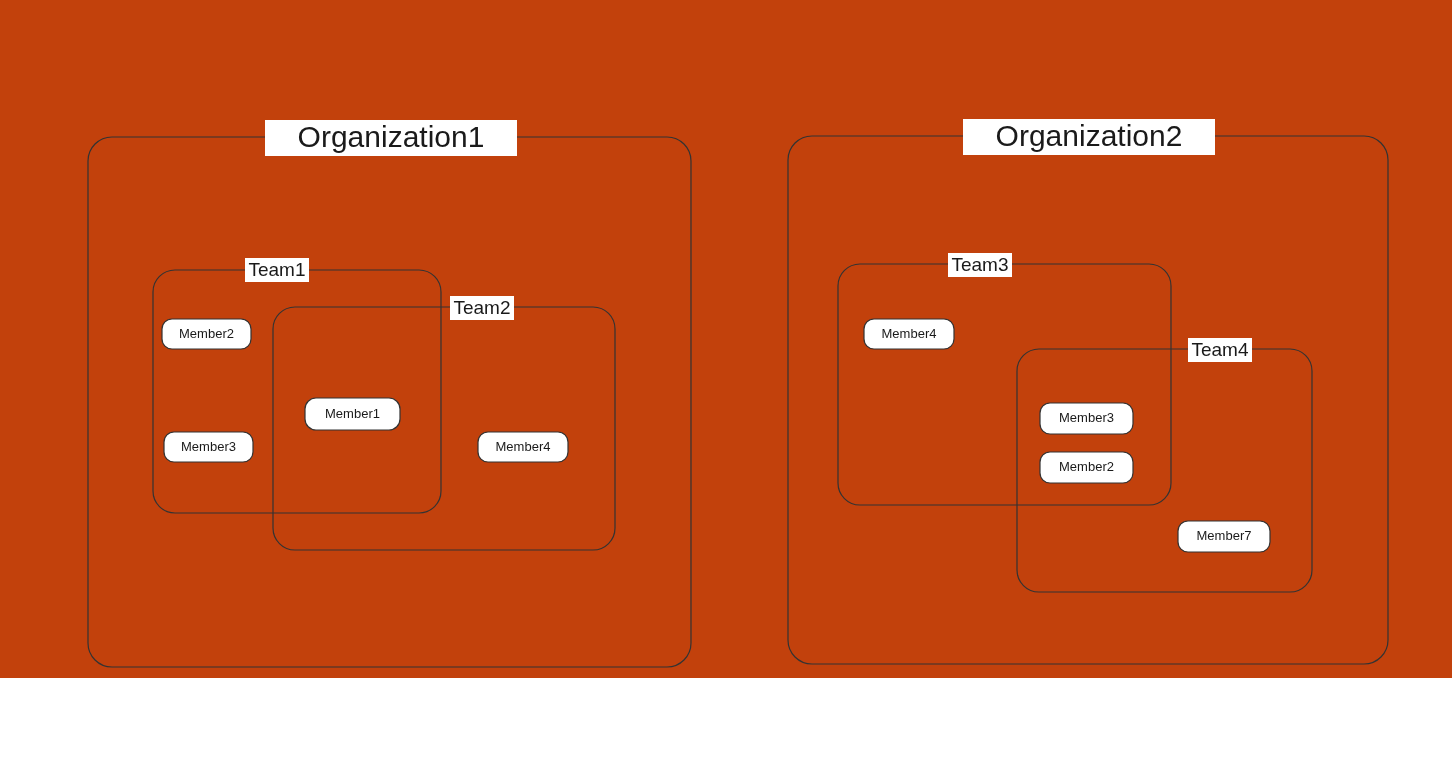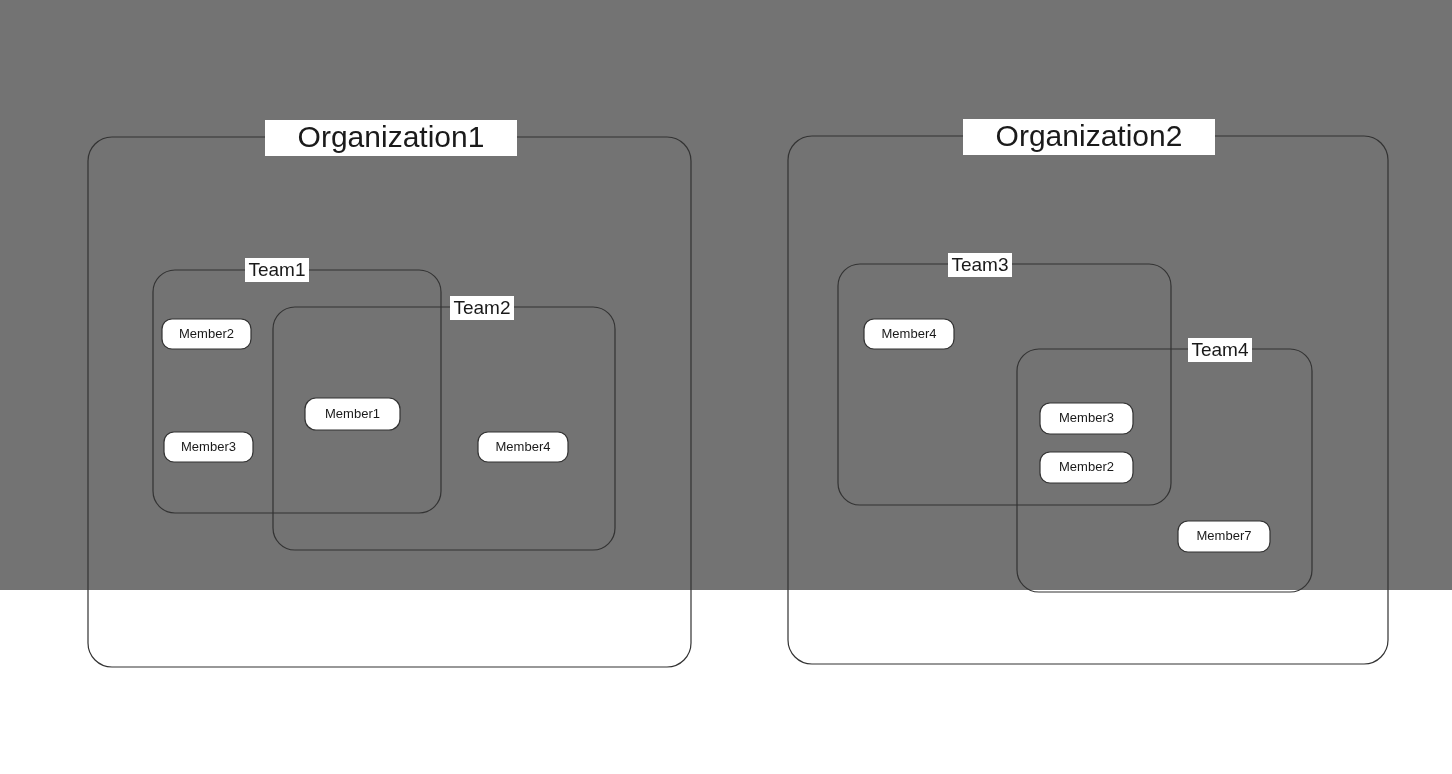--- a/index.html
+++ b/index.html
@@ -9,22 +9,22 @@
   }
   body {
     width: 1452px;
     height: 774px;
     overflow: hidden;
     font-family: "Liberation Sans", sans-serif;
   }
   #canvas {
     position: relative;
     width: 1452px;
-    height: 590px;
-    background: #737373;
+    height: 678px;
+    background: #c2410c;
   }
   svg#diagram {
     position: absolute;
     top: 0;
     left: 0;
     width: 1452px;
     height: 774px;
     display: block;
   }
   .group-box {

